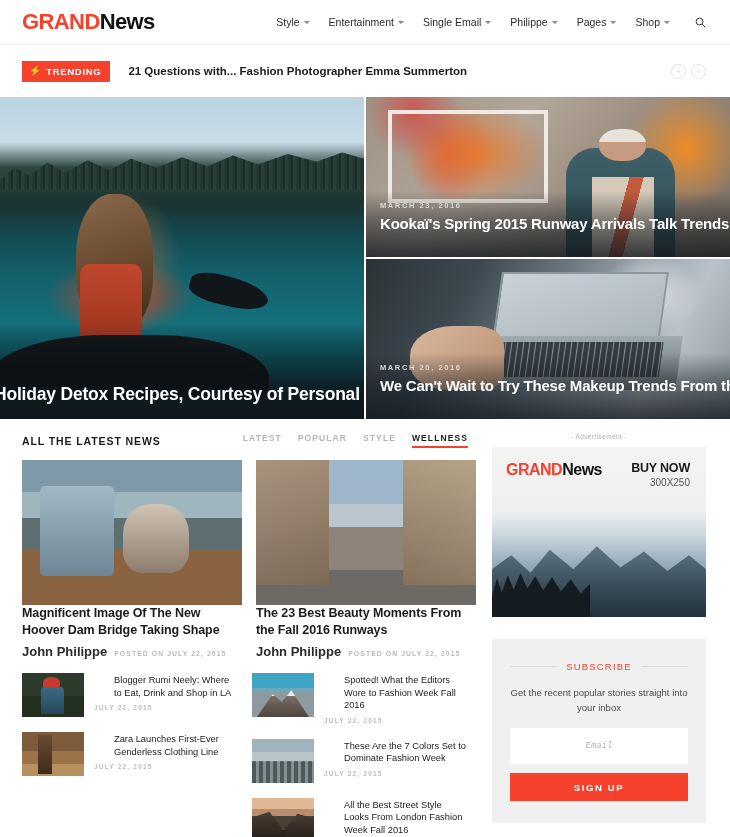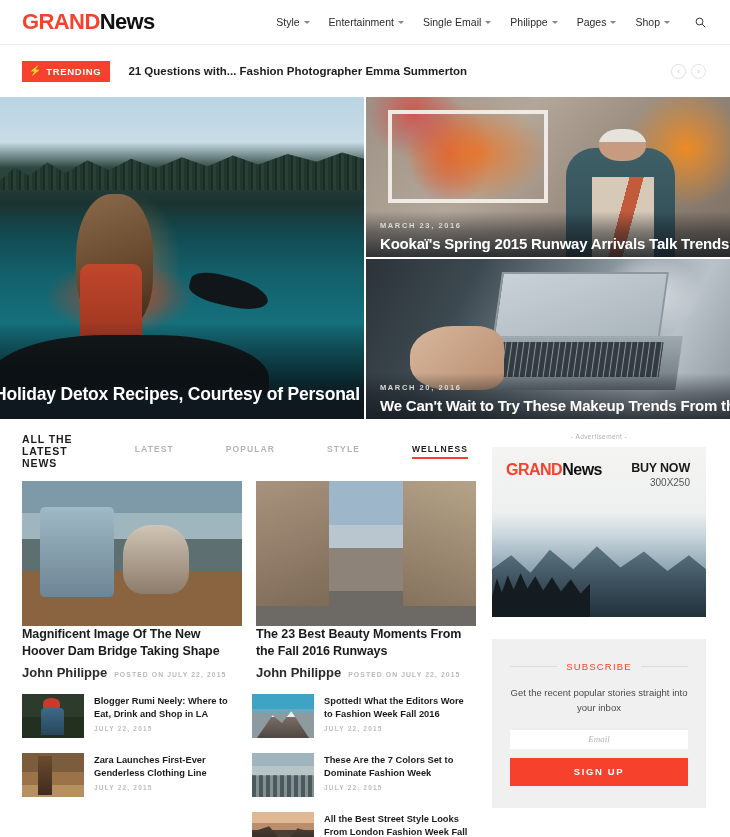--- a/index.html
+++ b/index.html
@@ -55,21 +55,21 @@
   }
 
   
   .hero { display: flex; height: 322px; gap: 2px; }
   .hero-left { width: 364px; position: relative; overflow: hidden; }
   .hero-right { flex: 1; display: flex; flex-direction: column; gap: 2px; }
   .hero-cell { position: relative; overflow: hidden; flex: 1; }
 
   .hero-caption {
     position: absolute; left: 0; right: 0; bottom: 0;
-    padding: 10px 14px 4px 0;
+    padding: 10px 14px 24px 0;
     background: linear-gradient(to top, rgba(18,24,30,.82) 0%, rgba(18,24,30,.45) 55%, rgba(18,24,30,0) 100%);
   }
   .hero-left .hero-caption { padding-bottom: 14px; }
   .hero-date {
     font-size: 7.5px; letter-spacing: 1.6px; color: #d8d8d8;
     font-weight: bold; margin-bottom: 5px; padding-left: 14px;
   }
   .hero-title {
     font-size: 17px; font-weight: bold; color: #fff; line-height: 1.2;
     white-space: nowrap; letter-spacing: -0.2px; cursor: pointer;
@@ -184,43 +184,44 @@
 
   .section-head {
     display: flex; align-items: center; padding-bottom: 12px;
   }
   .section-title {
     font-size: 10.5px; font-weight: bold; letter-spacing: 0.9px; color: #1b1b1b;
   }
   .tabs { margin-left: auto; display: flex; gap: 16px; }
   .tab {
     font-size: 8.5px; letter-spacing: 1.1px; color: #b4b4b4; font-weight: 600;
-    padding-bottom: 3px; cursor: pointer; margin-left: 36px;
+    padding-bottom: 3px; cursor: pointer;
   }
   .tab.active { color: #1b1b1b; border-bottom: 2px solid #f6412d; }
 
   .cards { display: flex; gap: 14px; }
   .card { width: 220px; }
   .card-img { width: 220px; height: 145px; overflow: hidden; position: relative; cursor: pointer; }
   .card-title {
     font-size: 12.5px; font-weight: bold; color: #1b1b1b; line-height: 1.32;
     cursor: pointer; letter-spacing: -0.1px;
   }
   .card-meta { margin-top: 6px; display: flex; align-items: baseline; gap: 7px; }
   .meta-author { font-size: 13px; font-weight: bold; color: #2a2a2a; }
   .meta-date { font-size: 6.8px; letter-spacing: 1.1px; color: #b9b9b9; font-weight: 600; }
 
   .lists { display: flex; gap: 14px; margin-top: 14px; }
   .list-col { width: 220px; }
   .list-item { display: flex; gap: 10px; margin-bottom: 15px; }
   .li-thumb { width: 62px; height: 44px; flex: none; overflow: hidden; position: relative; cursor: pointer; }
   .li-body { flex: 1; padding-top: 1px; }
   .li-title {
-    font-size: 9.3px; font-weight: bold; color: #1b1b1b; line-height: 1.35;
+    font-size: 9.3px; font-weight: normal; color: #1b1b1b; line-height: 1.35;
     cursor: pointer;
+    margin-left: 20px;
   }
   .li-date { font-size: 6.5px; letter-spacing: 1.2px; color: #bdbdbd; font-weight: 600; margin-top: 5px; }
 
   
   .ad-label {
     text-align: center; font-size: 6.5px; color: #b0b0b0; letter-spacing: .4px;
     margin-bottom: 7px;
   }
   .ad-box {
     width: 100%; height: 170px; position: relative; overflow: hidden;
@@ -251,23 +252,23 @@
   }
 
   .subscribe {
     margin-top: 22px; background: #f0f0f0; padding: 22px 18px 22px;
   }
   .sub-head { display: flex; align-items: center; gap: 9px; margin-bottom: 14px; }
   .sub-rule { flex: 1; height: 1px; background: #dcdcdc; }
   .sub-title { font-size: 9.5px; font-weight: normal; color: #f6412d; letter-spacing: 1.2px; }
   .sub-desc { font-size: 9.5px; color: #4a4a4a; text-align: center; line-height: 1.55; margin-bottom: 13px; }
   .sub-input {
-    width: 100%; height: 19px; border: none; background: #fff; text-align: center;
+    width: 100%; height: 36px; border: none; background: #fff; text-align: center;
     font-size: 9px; font-style: italic; color: #9c9c9c;
-    font-family: Liberation Serif, serif;
+    font-family: Liberation Mono, monospace;
   }
   .sub-input::placeholder { color: #b5b5b5; font-style: italic; }
   .sub-btn {
     width: 100%; height: 28px; margin-top: 9px; background: #f6412d; border: none;
     color: #fff; font-size: 9.5px; font-weight: bold; letter-spacing: 1.6px;
     cursor: pointer; font-family: "Liberation Sans", sans-serif;
   }
 
   
   .t-dogs { position:absolute; inset:0;

